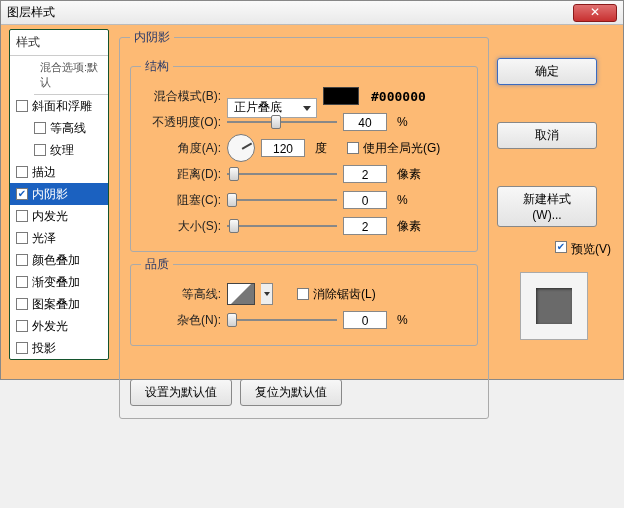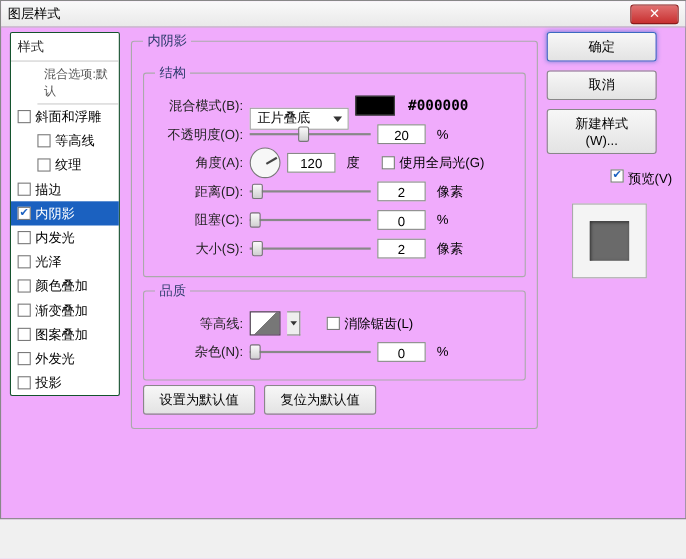--- a/index.html
+++ b/index.html
@@ -1,17 +1,17 @@
 <!DOCTYPE html>
 <html><head>
 <meta charset="utf-8">
 <style>
   * { box-sizing: border-box; font-family: "Microsoft YaHei", "SimSun", Arial, sans-serif; }
   body { margin: 0; width: 624px; height: 508px; background: #f0f0f0; font-size: 12px; color: #000; }
-  .dialog { width: 624px; height: 472px; border: 1px solid #888; background: #f0abfc; position: relative; }
+  .dialog { width: 624px; height: 380px; border: 1px solid #888; background: #fdba74; position: relative; }
   .titlebar { height: 24px; background: linear-gradient(#fafafa,#e9e9e9); border-bottom: 1px solid #bbb; display: flex; align-items: center; padding: 0 6px; }
   .titlebar .title { flex: 1; font-size: 12px; }
   .close-btn { width: 44px; height: 18px; background: linear-gradient(#e07070,#c83030); border: 1px solid #8a1a1a; border-radius: 3px; color: #fff; text-align: center; line-height: 14px; font-size: 12px; cursor: default; }
   .body { position: absolute; top: 28px; left: 0; right: 0; bottom: 0; padding: 8px; }
   .styles-panel { position: absolute; top: 0; left: 8px; width: 100px; border: 1px solid #14532d; border-radius: 2px; background: #fff; }
   .styles-header { padding: 4px 6px; border-bottom: 1px solid #ccc; color: #333; }
   .styles-sub { padding: 4px 6px; border-bottom: 1px solid #ccc; color: #555; font-size: 11px; margin-left: 24px; }
   .style-item { display: flex; align-items: center; height: 22px; padding: 0 6px; gap: 4px; cursor: default; }
   .style-item.indent { padding-left: 24px; }
   .style-item.selected { background: #1b61c0; color: #fff; }
@@ -31,21 +31,21 @@
   .slider-track { position: absolute; left: 0; right: 0; top: 7px; height: 2px; background: #888; }
   .slider-thumb { position: absolute; top: 1px; width: 10px; height: 14px; background: linear-gradient(#fafafa,#d0d0d0); border: 1px solid #777; border-radius: 2px; }
   .numbox { width: 44px; height: 18px; border: 1px solid #888; background: #fff; text-align: center; line-height: 18px; font-size: 12px; }
   .unit { width: 30px; padding-left: 4px; }
   .angle-dial { width: 28px; height: 28px; border: 1px solid #777; border-radius: 50%; background: #f7f7f7; position: relative; }
   .angle-dial::after { content: ""; position: absolute; width: 11px; height: 1.5px; background: #444; left: 14px; top: 13px; transform-origin: left center; transform: rotate(-30deg); }
   .inline-check { display: inline-flex; align-items: center; gap: 4px; }
   .contour-swatch { width: 28px; height: 22px; border: 1px solid #444; background: linear-gradient(135deg,#fff 0 49%,#777 51% 100%); display: inline-block; }
   .contour-dd { width: 12px; height: 22px; border: 1px solid #888; border-left: none; background: #eee; display: inline-flex; align-items: center; justify-content: center; }
   .contour-dd::after { content: ""; border-left: 3px solid transparent; border-right: 3px solid transparent; border-top: 4px solid #333; }
-  .btn { border: 1px solid #888; background: linear-gradient(#f7f7f7,#e3e3e3); padding: 4px 14px; border-radius: 3px; cursor: default; font-size: 12px; }
+  .btn { border: 1px solid #888; background: linear-gradient(#f7f7f7,#e3e3e3); padding: 4px 14px; border-radius: 3px; cursor: default; font-size: 12px; margin-top: 29px; }
   .btn.wide { width: 100px; text-align: center; }
   .btn.default { border: 1px solid #3a6ac0; box-shadow: 0 0 4px rgba(60,110,200,0.6); }
   .right-col { position: absolute; right: 12px; top: 0; width: 114px; display: flex; flex-direction: column; gap: 8px; align-items: stretch; }
   .preview-check { display: flex; justify-content: flex-end; gap: 4px; margin-top: 6px; }
   .preview-box { width: 68px; height: 68px; border: 1px solid #aaa; background: #f4f4f4; display: flex; align-items: center; justify-content: center; margin: 6px auto 0 auto; }
   .preview-inner { width: 36px; height: 36px; background: #6a6a6a; box-shadow: inset 1px 1px 3px rgba(0,0,0,0.6); }
   .defaults-row { display: flex; gap: 8px; justify-content: flex-start; margin-top: 4px; }
 </style>
 </head>
 <body>
@@ -128,21 +128,21 @@
             <span class="color-swatch"></span>
             <span class="hexlbl">#000000</span>
           </div>
 
           <div class="row">
             <span class="lbl">不透明度(O):</span>
             <div class="slider">
                 <div class="slider-track"></div>
                 <div class="slider-thumb" style="left:40%;"></div>
               </div>
-            <div class="numbox">20</div>
+            <div class="numbox">40</div>
             <span class="unit">%</span>
           </div>
 
           <div class="row">
             <span class="lbl">角度(A):</span>
             <div class="angle-dial"></div>
             <div class="numbox">120</div>
             <span class="unit">度</span>
             <span class="inline-check">
               <span class="cb"></span>

